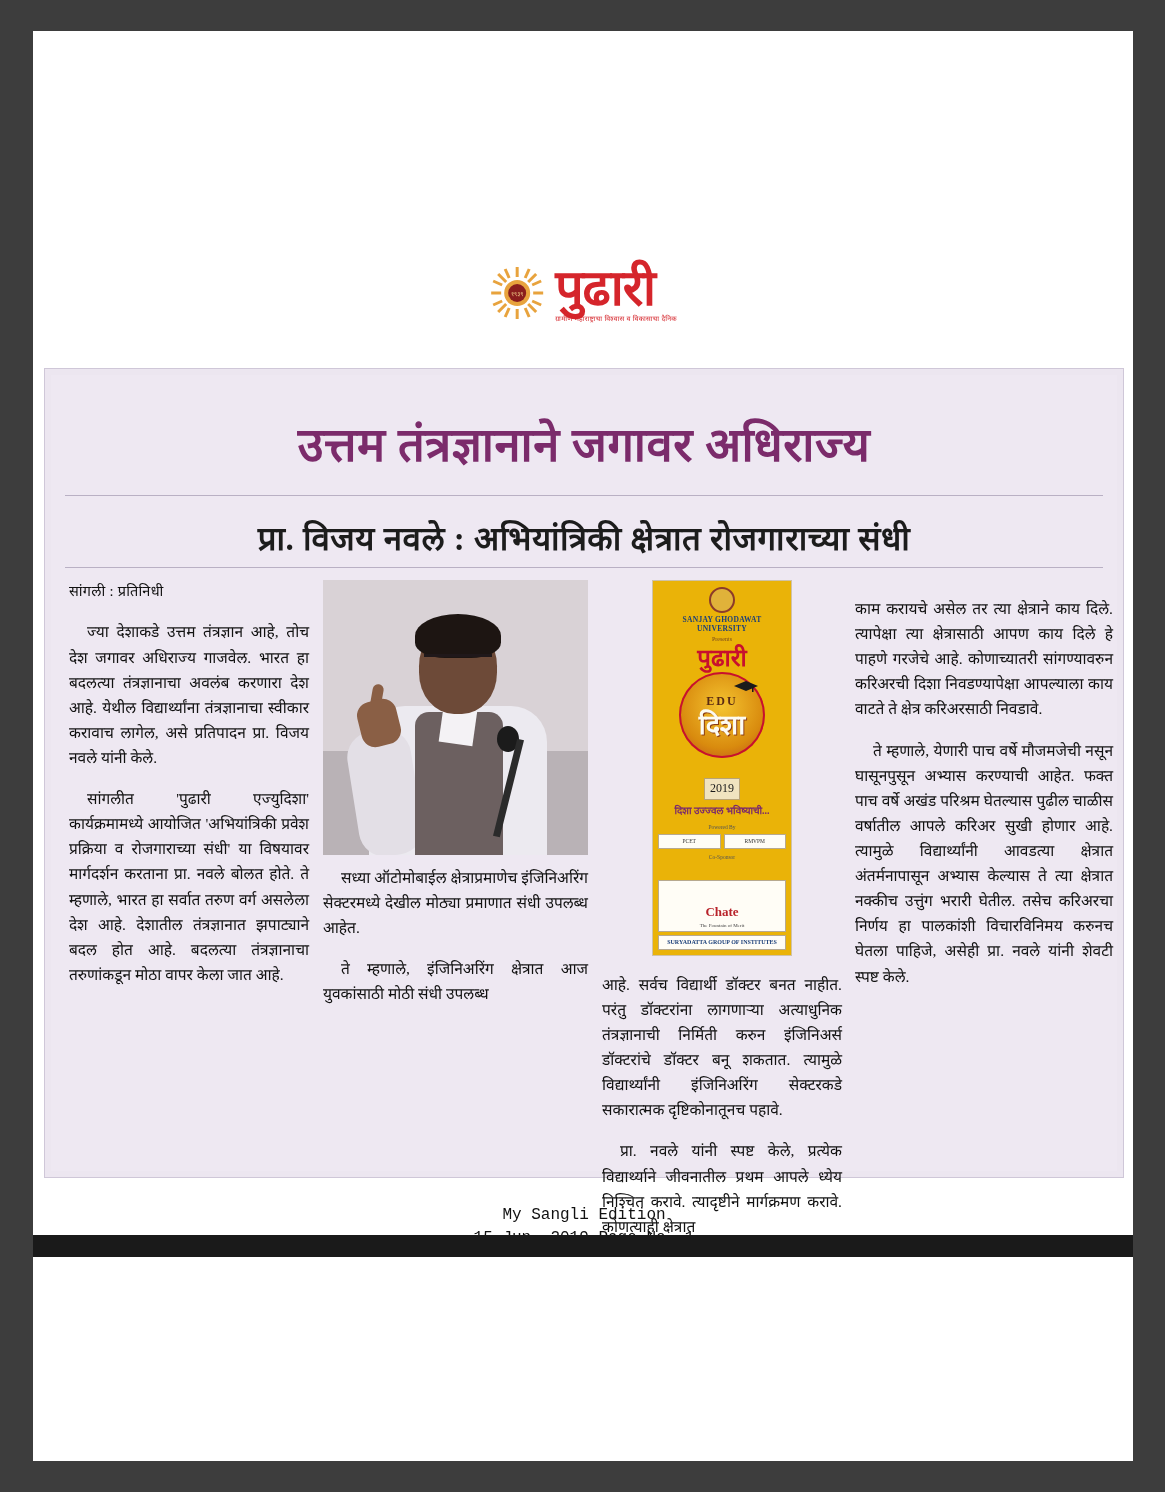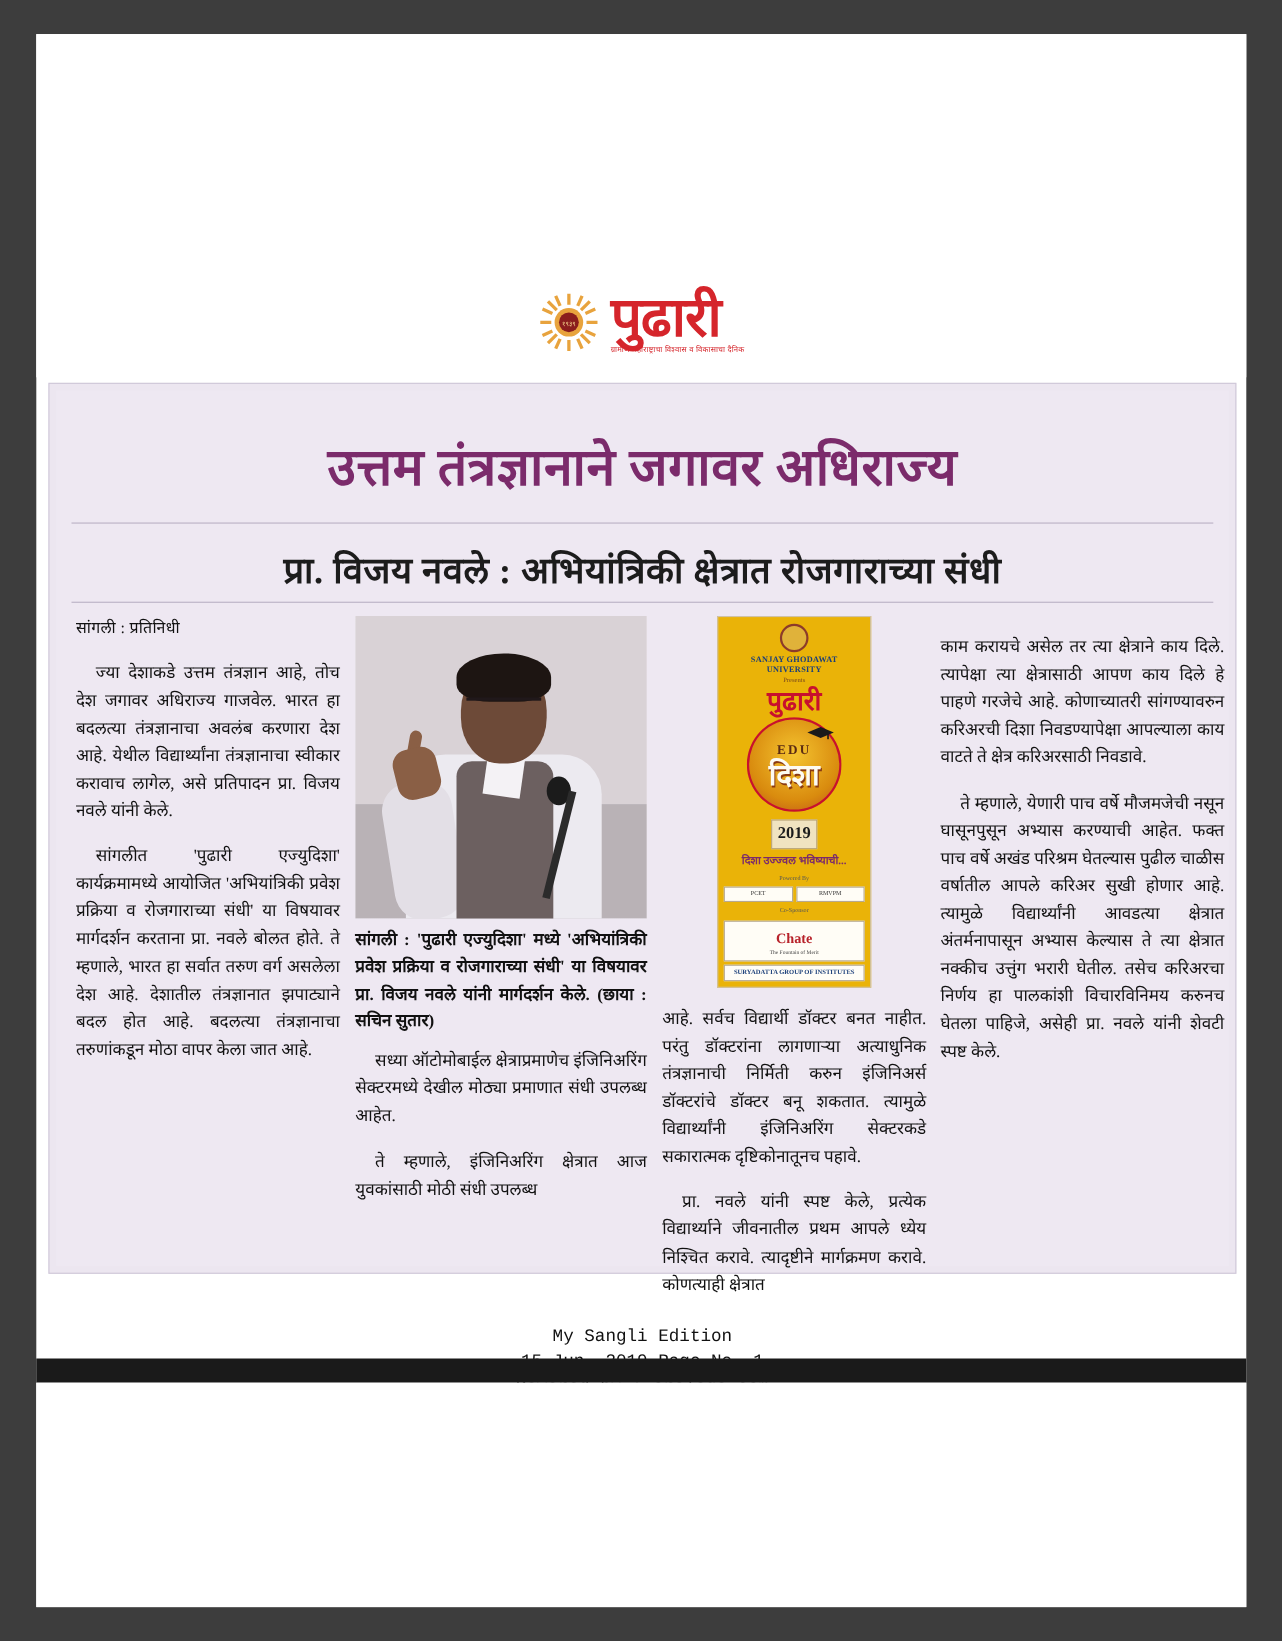--- a/index.html
+++ b/index.html
@@ -65,21 +65,21 @@
     font-size: 7px;
     color: #d5252b;
     letter-spacing: 0.2px;
     margin-top: 2px;
     white-space: nowrap;
   }
 
   
   .clipping {
     position: absolute;
-    left: 44px; top: 348px;
+    left: 44px; top: 368px;
     width: 1080px; height: 810px;
     background: #ece6f0;
     border: 1px solid #cfc7d8;
   }
   .clip-inner {
     position: absolute;
     left: 6px; top: 6px;
     right: 6px; bottom: 6px;
     background: #eee8f2;
   }
@@ -306,23 +306,23 @@
     color: #fdfbf2;
     line-height: 1;
     text-shadow: 1px 1px 0 #8a3a12;
   }
   .promo .cap-icon {
     position: absolute; right: 6px; top: 8px;
     width: 26px; height: 14px;
   }
   .promo .year {
     display: inline-block;
-    margin-top: 7px;
-    font-size: 15px;
-    font-weight: bold;
+    margin-top: 20px;
+    font-size: 12px;
+    font-weight: normal;
     color: #1b1b1b;
     background: #f0e3c0;
     padding: 0 5px;
     border: 1px solid #b9a375;
   }
   .promo .tagline {
     font-family: Liberation Serif, serif;
     font-size: 10px;
     font-weight: bold;
     color: #7b2b6b;
@@ -339,28 +339,28 @@
   .promo .spbox {
     flex: 1;
     border: 1px solid #b7a98f;
     background: #fffdf6;
     font-size: 5.5px;
     color: #333;
     padding: 3px 1px;
     line-height: 1.2;
   }
   .promo .chate {
-    margin-top: 4px;
+    margin-top: 18px;
     border: 1px solid #b7a98f;
     background: #fffdf6;
     font-family: "Liberation Serif", serif;
     font-size: 13px;
     font-weight: bold;
     color: #b8232b;
-    padding: 4px 0 1px 0;
+    padding: 20px 0 1px 0;
   }
   .promo .chate small { display: block; font-size: 5px; color: #444; font-weight: normal; }
   .promo .surya {
     margin-top: 3px;
     border: 1px solid #b7a98f;
     background: #fffdf6;
     font-size: 6px;
     font-weight: bold;
     color: #1b3f7a;
     padding: 3px 1px;
@@ -460,21 +460,20 @@
             <div class="ph-vest"></div>
             <div class="ph-collar"></div>
             <div class="ph-head"></div>
             <div class="ph-hair"></div>
             <div class="ph-glass"></div>
             <div class="ph-finger"></div>
             <div class="ph-hand"></div>
             <div class="ph-mic-h"></div>
             <div class="ph-mic"></div>
           </div>
-          <div class="caption">सांगली : 'पुढारी एज्युदिशा' मध्ये 'अभियांत्रिकी प्रवेश प्रक्रिया व रोजगाराच्या संधी' या विषयावर प्रा. विजय नवले यांनी मार्गदर्शन केले. (छाया : सचिन सुतार)</div>
           <p style="margin-top:10px;">सध्या ऑटोमोबाईल क्षेत्राप्रमाणेच इंजिनिअरिंग सेक्टरमध्ये देखील मोठ्या प्रमाणात संधी उपलब्ध आहेत.</p>
           <p>ते म्हणाले, इंजिनिअरिंग क्षेत्रात आज युवकांसाठी मोठी संधी उपलब्ध</p>
         </div>
 
         <div class="col c3">
           <div class="promo">
             <div class="sgu-seal"></div>
             <div class="sgu-name">SANJAY GHODAWAT UNIVERSITY</div>
             <div class="presents">Presents</div>
             <div class="pud">पुढारी</div>

